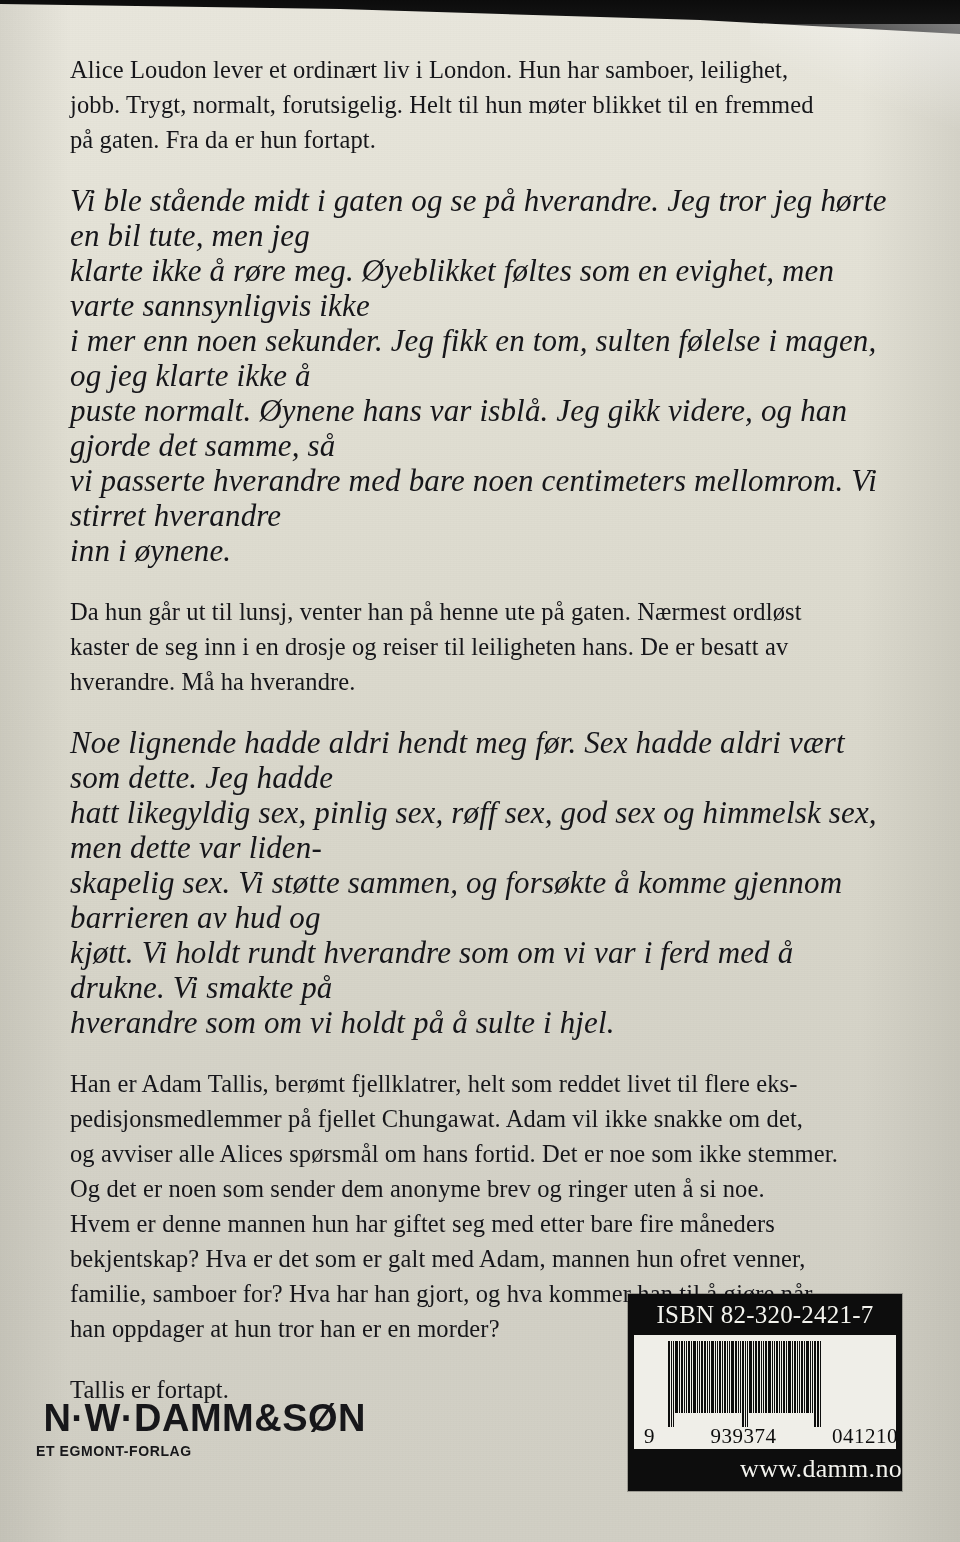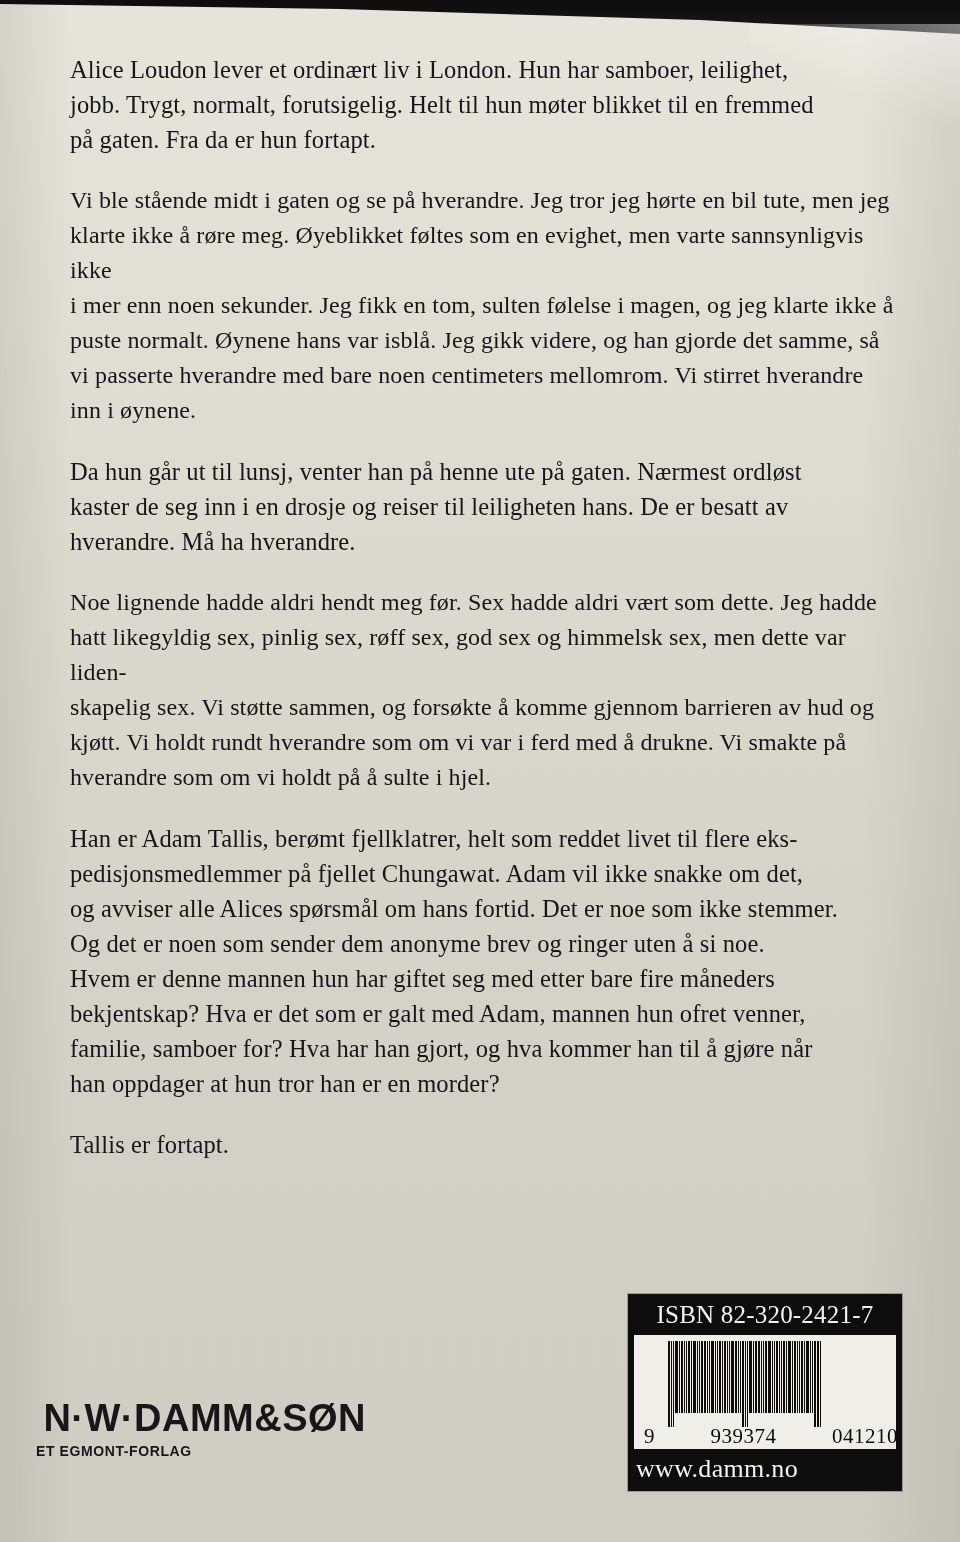--- a/index.html
+++ b/index.html
@@ -87,21 +87,22 @@
 
   p.para {
     margin: 0 0 26px 0;
     font-size: 24.5px;
     line-height: 35px;
     color: #16161a;
     letter-spacing: .005em;
     white-space: pre-line;
   }
   p.para.italic {
-    font-size: 24px;
+    font-style: italic;
+    font-size: 31px;
     line-height: 35px;
   }
   p.para:last-child { margin-bottom: 0; }
 
   
   #publisher {
     position: absolute;
     left: 36px;
     top: 1398px;
     width: 330px;
@@ -179,26 +180,27 @@
     line-height: 22px;
     color: #0d0d0d;
     display: flex;
     justify-content: space-between;
     padding: 0 4px;
     box-sizing: border-box;
     letter-spacing: .5px;
   }
   #web-line {
     color: #f3f3ee;
-    text-align: left;
+    text-align: right;
     font-family: "Liberation Serif", serif;
     font-size: 26px;
     line-height: 36px;
     padding: 2px 0 4px 8px;
     letter-spacing: .3px;
+    margin-left: 41px;
   }
 </style>
 </head>
 <body>
 
 <div id="cover">
 
   <div id="grain"></div>
   <div id="vignette"></div>
   <div id="top-edge"></div>

